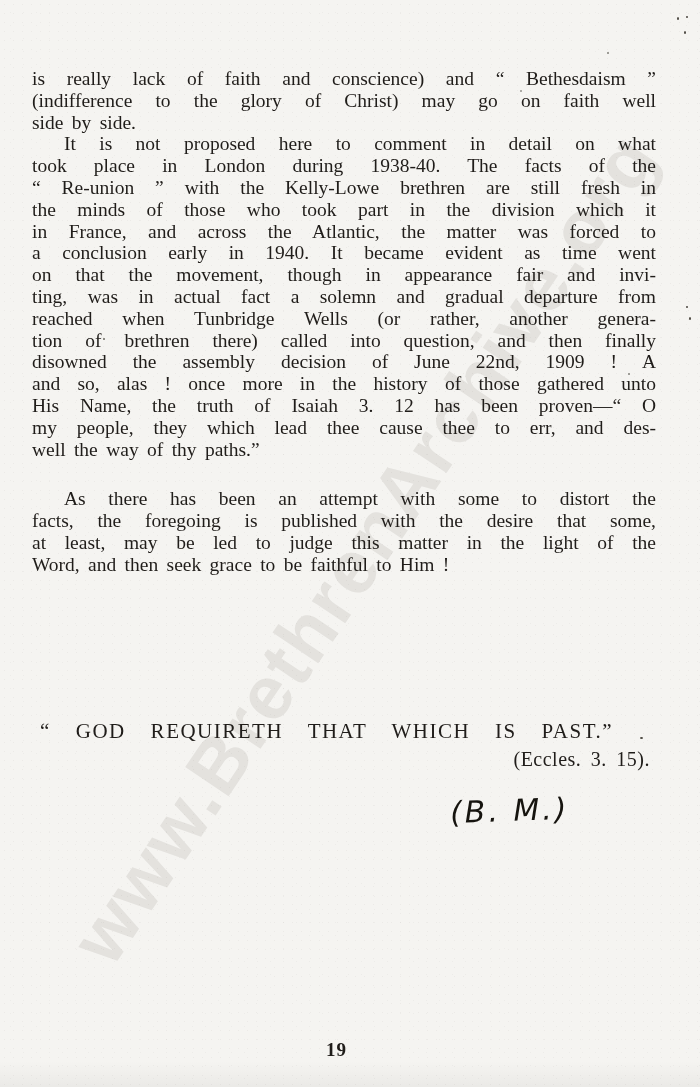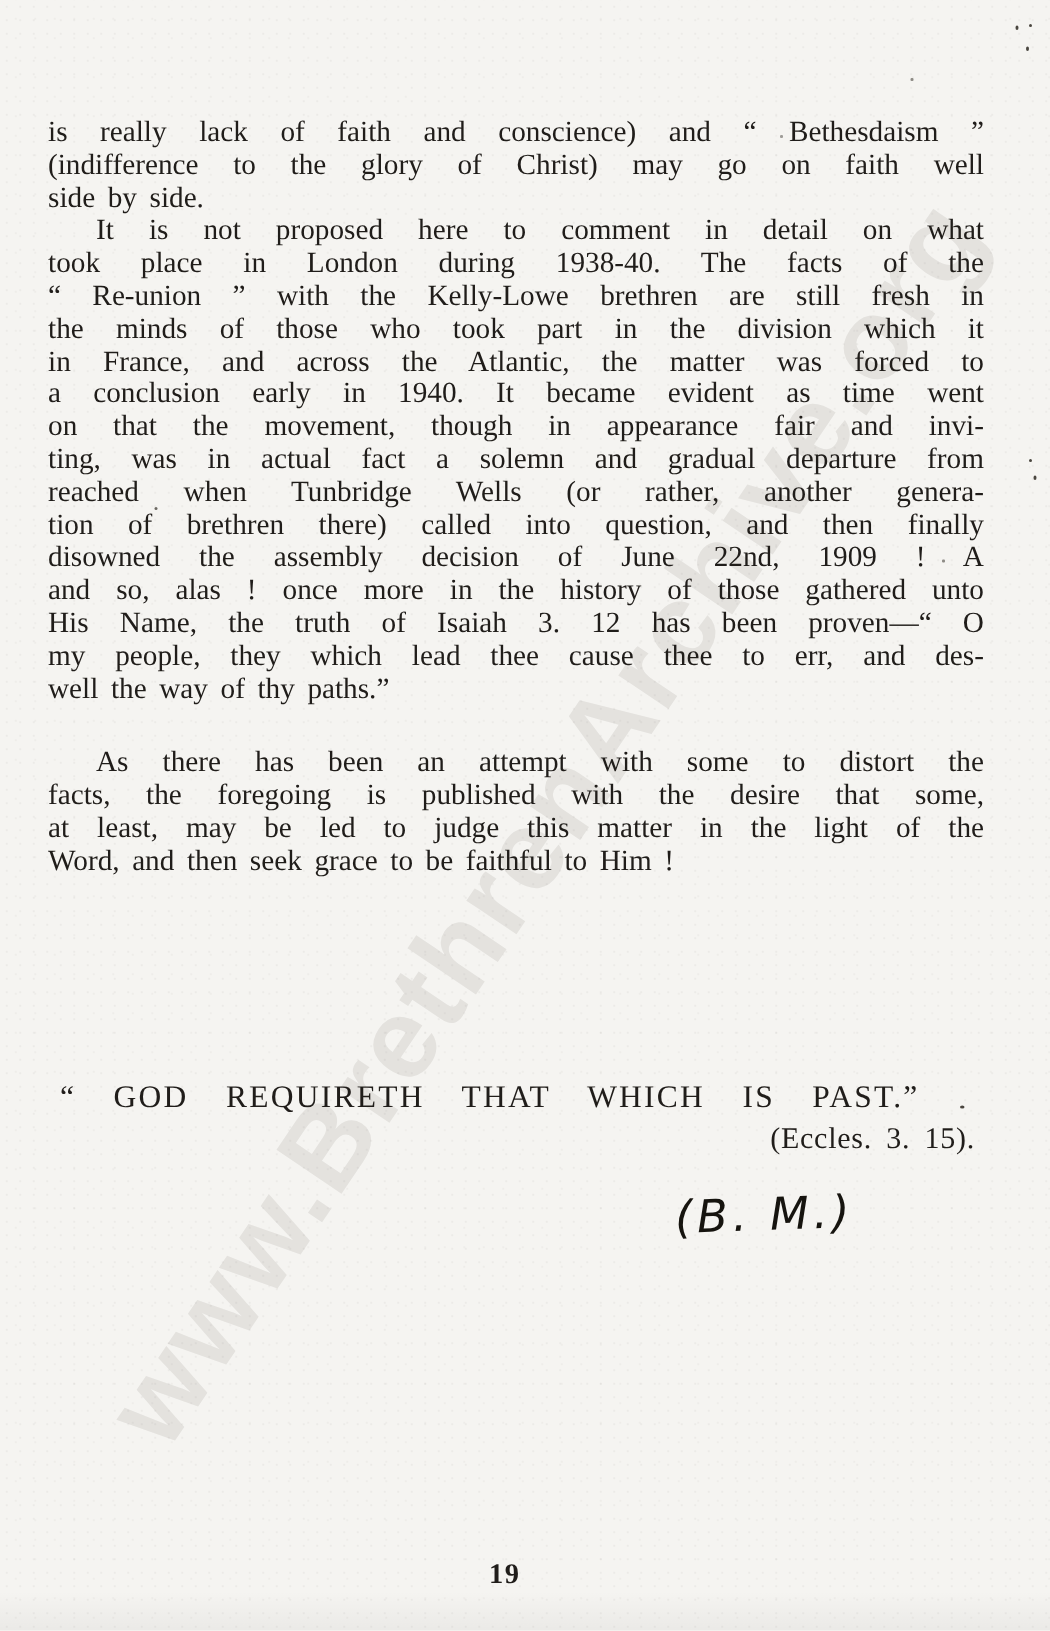--- a/index.html
+++ b/index.html
@@ -30,21 +30,21 @@
     white-space:nowrap;
     font-family:"Liberation Sans",sans-serif;
     font-weight:700;
     font-size:76px;
     letter-spacing:2px;
     color:rgba(74,69,62,0.10);
     z-index:1;
     user-select:none;
   }
   .textblock{
-    position:absolute;left:32px;top:78px;width:624px;
+    position:absolute;left:32px;top:68px;width:624px;
     font-size:19.5px;
     color:#201d1a;
     z-index:2;
   }
   .ln{
     height:21.8px;line-height:21.8px;
     text-align:justify;
     text-align-last:justify;
     white-space:normal;
   }

